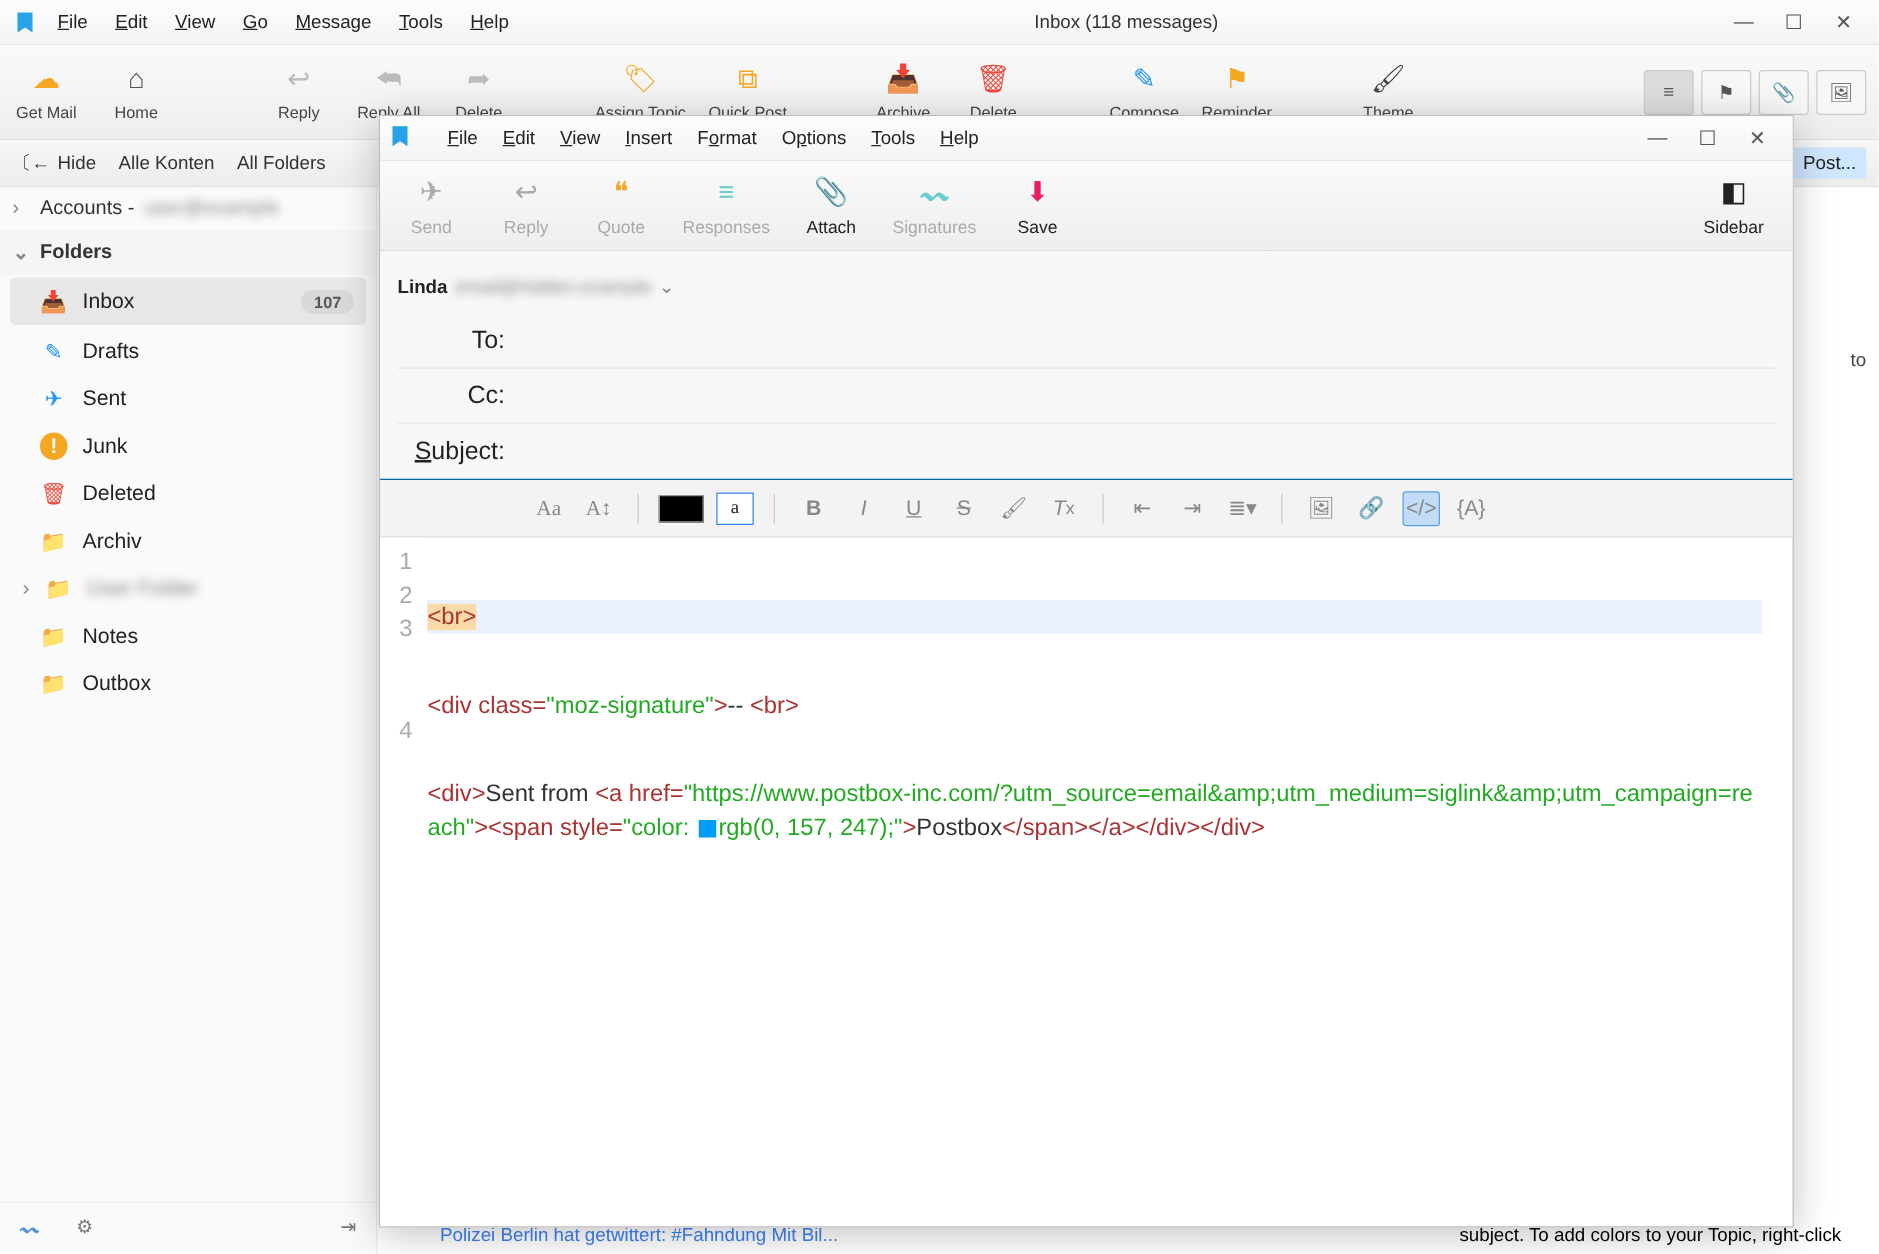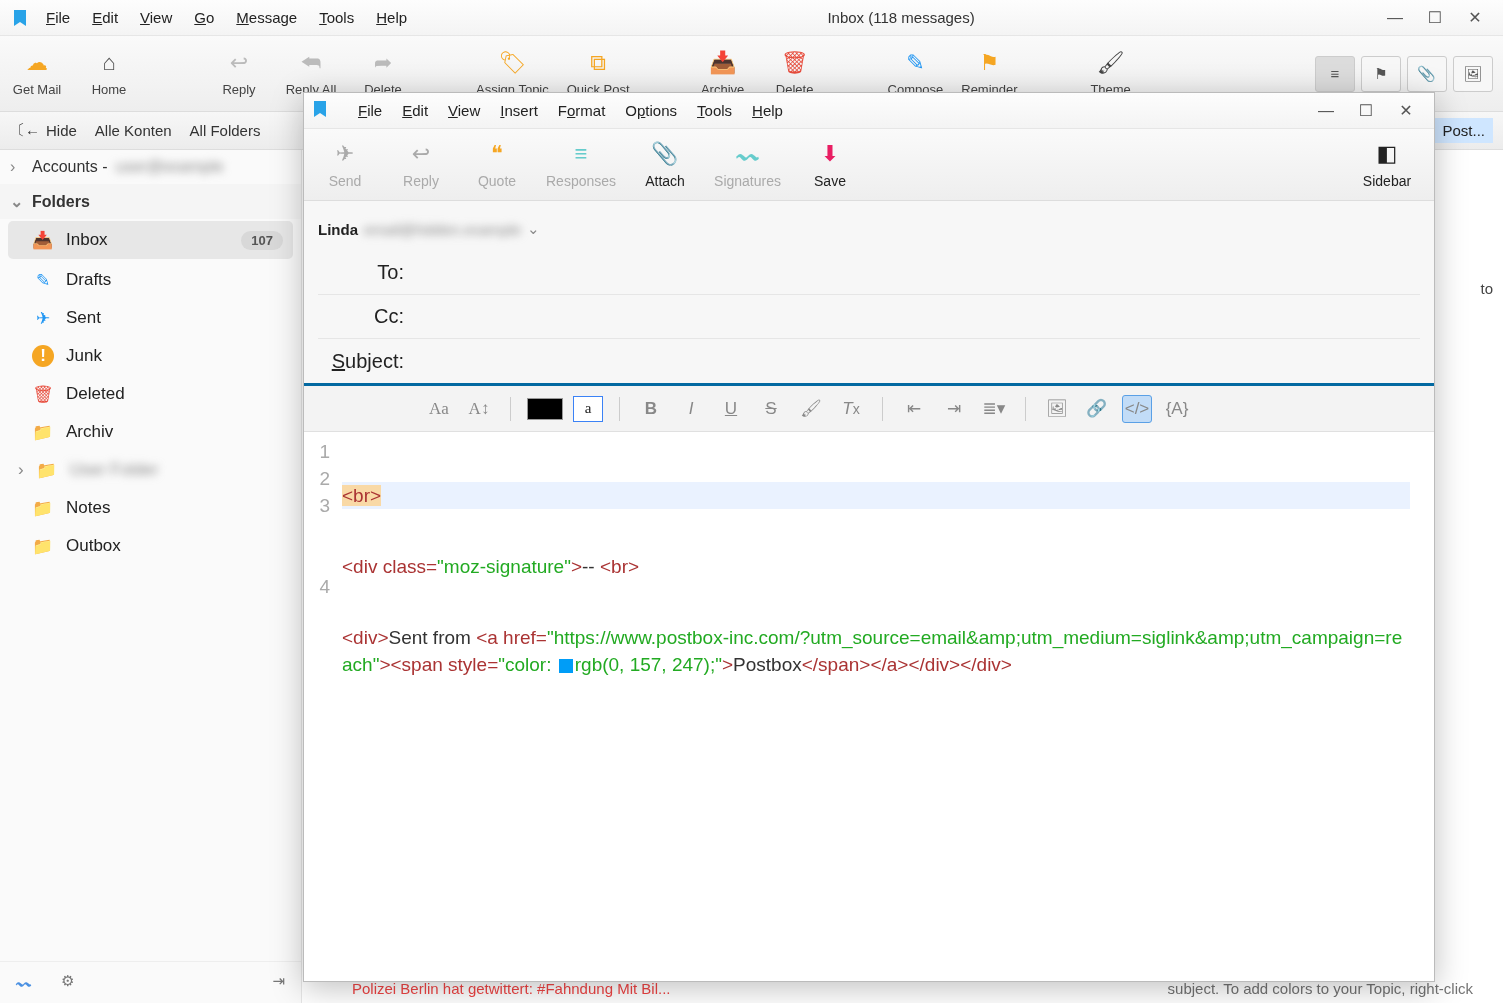--- a/index.html
+++ b/index.html
@@ -33,40 +33,40 @@
 .side-row { display:flex; align-items:center; gap:8px; padding:8px 10px; font-size:16px; color:#333; }
 .side-row .chev { width:14px; color:#888; }
 .side-row.header { font-weight:600; background:#f5f5f5; }
 .side-item { display:flex; align-items:center; gap:12px; padding:8px 10px 8px 32px; font-size:17px; }
 .side-item .ficon { width:22px; height:22px; display:flex; align-items:center; justify-content:center; font-size:17px; }
 .side-item.active { background:#e7e7e7; border-radius:5px; margin:2px 8px; padding-left:24px; }
 .badge { margin-left:auto; background:#d8d8d8; color:#555; padding:2px 10px; border-radius:10px; font-size:13px; font-weight:600; }
 .side-bottom { margin-top:auto; display:flex; gap:30px; padding:10px 16px; color:#777; border-top:1px solid #eee; }
 
 .content { flex:1; position:relative; background:#fff; }
-.snippet-bottom { position:absolute; bottom:6px; left:50px; color:#ef4444; }
-.snippet-right { position:absolute; bottom:6px; right:30px; color:#737373; }
+.snippet-bottom { position:absolute; bottom:6px; left:50px; color:#3b82f6; }
+.snippet-right { position:absolute; bottom:6px; right:30px; color:#000000; }
 .snippet-to { position:absolute; top:130px; right:10px; color:#444; }
 
 
 .compose { position:absolute; left:303px; top:92px; width:1132px; height:890px; background:#fff; box-shadow:0 6px 30px rgba(0,0,0,0.25); display:flex; flex-direction:column; border:1px solid #bbb; }
 .compose-menu { height:36px; background:linear-gradient(#fdfdfd,#f4f4f4); display:flex; align-items:center; padding:0 6px; border-bottom:1px solid #e6e6e6; }
 .compose-menu .logo { width:28px; }
 .compose-toolbar { height:72px; background:linear-gradient(#fafafa,#eeeeee); display:flex; align-items:center; padding:0 14px; gap:22px; border-bottom:1px solid #ddd;}
 .ctb { display:flex; flex-direction:column; align-items:center; gap:6px; min-width:54px; }
 .ctb .ico { font-size:22px; height:26px; display:flex; align-items:center; }
 .ctb .lbl { font-size:14px; }
 .ctb.dis { color:#aaa; }
 .ctb.attach .ico { color:#4caf50; }
 .ctb.sig .ico { color:#6cc; }
 .ctb.save .ico { color:#e91e63; }
 .ctb-spacer { flex:1; }
 .ctb.sidebar-btn { margin-right:6px; }
 
-.headers { background:#f7f7f7; padding:6px 14px 0 14px; border-bottom:3px solid #0369a1; }
+.headers { background:#f7f7f7; padding:6px 14px 0 14px; border-bottom:1px solid #0369a1; }
 .hdr-row { display:flex; align-items:center; min-height:44px; border-bottom:1px solid #e6e6e6; }
 .hdr-row:last-child { border-bottom:none; }
 .hdr-label { width:98px; text-align:right; padding-right:12px; font-size:20px; color:#222; }
 .hdr-input { flex:1; border:none; background:transparent; height:34px; font-size:16px; outline:none; margin-right:30px;}
 .from-name { font-weight:600; }
 .from-addr { color:#888; filter:blur(3px); }
 .chev-drop { color:#888; padding:0 6px; }
 
 .fmt-bar { height:46px; background:#f3f3f3; display:flex; align-items:center; padding:0 120px; gap:10px; border-bottom:1px solid #e0e0e0; }
 .fmt-btn { width:30px; height:28px; display:flex; align-items:center; justify-content:center; color:#888; font-size:17px; border-radius:3px; }

